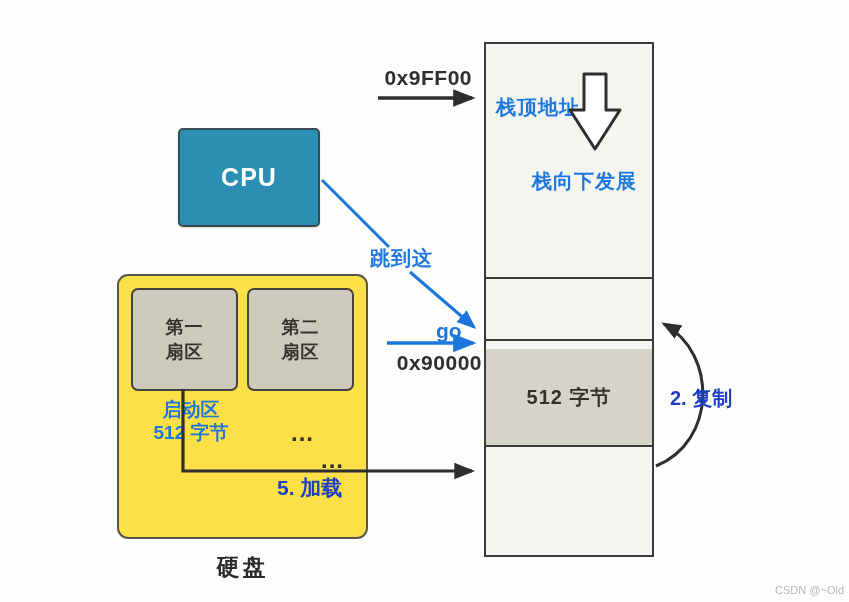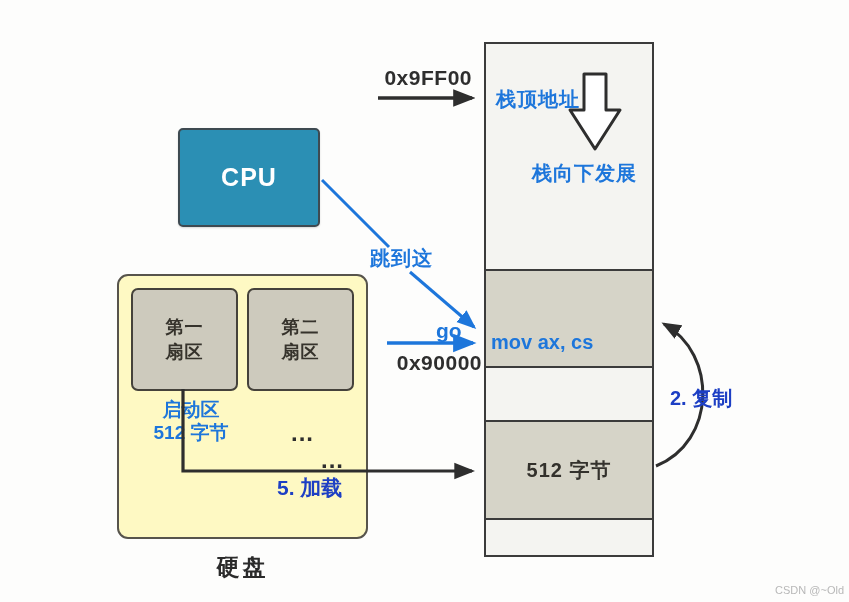--- a/index.html
+++ b/index.html
@@ -17,21 +17,21 @@
     background:#2b8fb4; border:2px solid #3e4a51; border-radius:5px;
     display:flex; align-items:center; justify-content:center;
     color:#ffffff; font-weight:bold; font-size:25px; letter-spacing:1px;
     box-shadow:0 1px 2px rgba(0,0,0,.15);
     z-index:3;
   }
 
   
   .disk-box {
     left:117px; top:274px; width:251px; height:265px;
-    background:#fef9c3; border:2px solid #57544c; border-radius:11px;
+    background:#fde047; border:2px solid #57544c; border-radius:11px;
     z-index:2;
   }
   .sector {
     position:absolute; top:12px; width:107px; height:103px;
     background:#cdcabd; border:2px solid #45423b; border-radius:7px;
     display:flex; align-items:center; justify-content:center; text-align:center;
     font-weight:bold; font-size:18px; line-height:1.35; letter-spacing:1px;
     color:#36332c; white-space:pre-line;
   }
   .sector-1 { left:12px; }
@@ -47,21 +47,21 @@
   }
   .dots-a { left:172px; top:152px; }
   .dots-b { left:202px; top:179px; }
 
   
   .mem-col {
     left:484px; top:42px; width:170px; height:515px;
     border:2px solid #3b3b3b; background:#f4f4f1;
     display:flex; flex-direction:column; z-index:1;
   }
-  .mem-sec { position:relative; width:100%; }
+  .mem-sec { position:relative; width:100%;margin-top:8px; }
   .sec-light { background:#f4f4f1; }
   .sec-gray  { background:#d6d4c8; }
   .bb { border-bottom:2px solid #3b3b3b; }
   .sec-1 { height:227px; }
   .sec-2 { height:97px; }
   .sec-3 { height:54px; }
   .sec-4 { height:98px; display:flex; align-items:center; justify-content:center; }
   .sec-5 { flex:1; }
 
   .stack-top-text {
@@ -114,23 +114,20 @@
 </head>
 <body>
 
 <div class="stage">
 
   <div class="abs mem-col">
     <div class="mem-sec sec-light sec-1 bb">
       <div class="stack-top-text">栈顶地址</div>
       <div class="stack-grow-text">栈向下发展</div>
     </div>
-    <div class="mem-sec sec-gray sec-2 bb">
-      <div class="mov-text">mov ax, cs</div>
-    </div>
     <div class="mem-sec sec-light sec-3 bb"></div>
     <div class="mem-sec sec-gray sec-4 bb">
       <div class="block-512-text">512 字节</div>
     </div>
     <div class="mem-sec sec-light sec-5"></div>
   </div>
 
   <div class="abs cpu-box">
     <span>CPU</span>
   </div>

